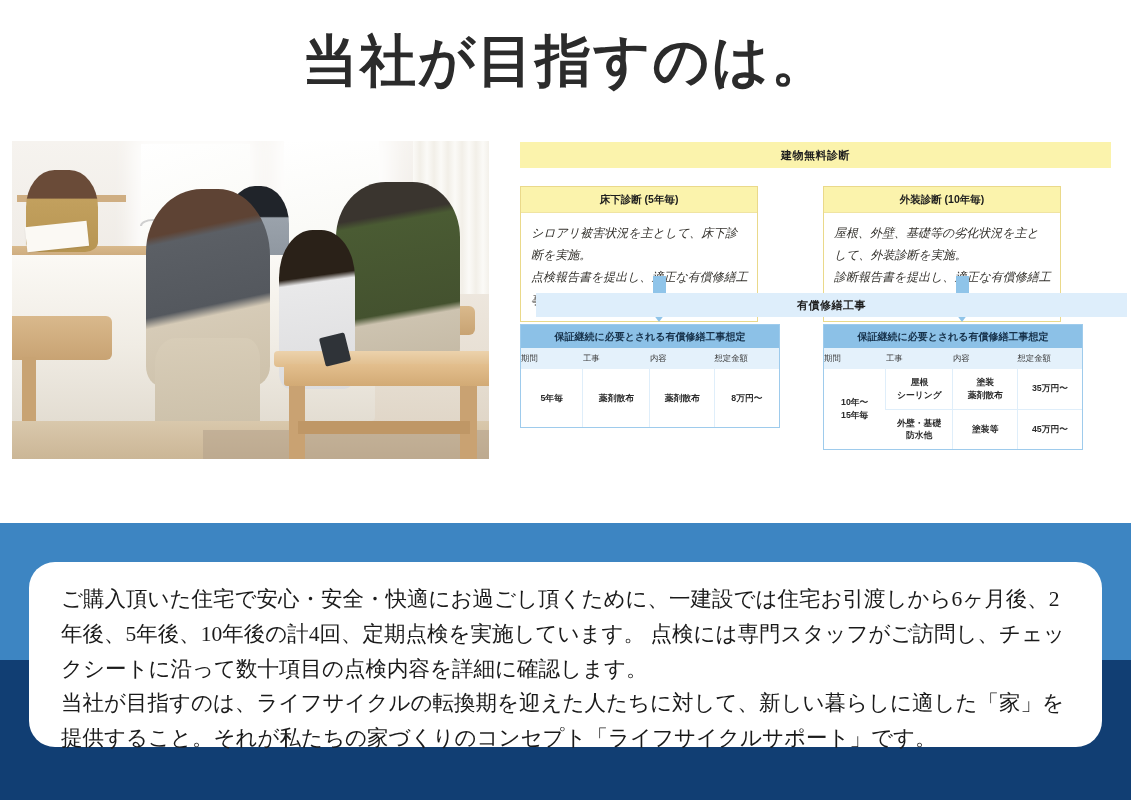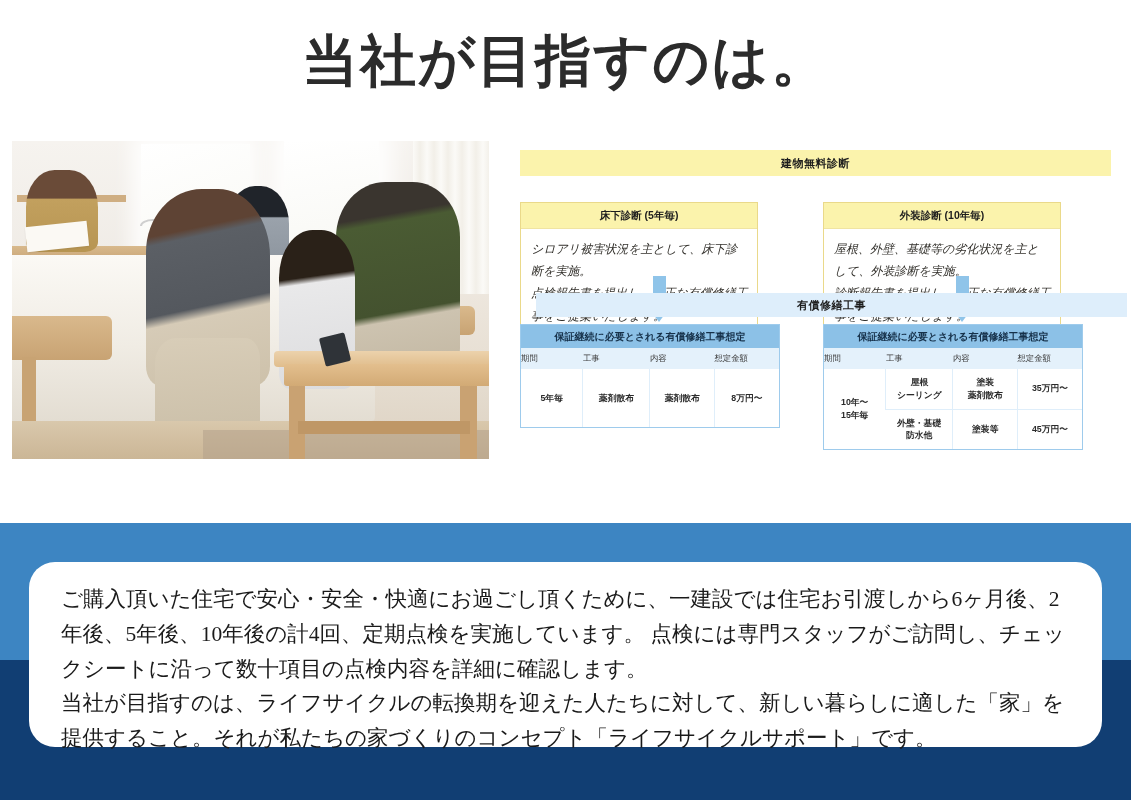--- a/index.html
+++ b/index.html
@@ -184,26 +184,26 @@
 
   
   .diagram {
     position: absolute;
     left: 520px;
     top: 142px;
     width: 591px;
     height: 325px;
   }
   .band-top {
-    position: absolute; left: 0; top: 8px; width: 591px; height: 26px;
+    position: absolute; left: 0; top: 0; width: 591px; height: 26px;
     background: #fbf3ac;
     display: flex; align-items: center; justify-content: center;
     font-size: 11px; font-weight: 700; color: #1d1d1d; letter-spacing: .5px;
   }
-  .dx-col { position: absolute; top: 44px; width: 238px; margin-top: 16px; }
+  .dx-col { position: absolute; top: 44px; width: 238px; }
   .dx-col.left  { left: 0px; }
   .dx-col.right { left: 303px; }
 
   .diag-card {
     border: 1px solid #ead98a;
     background: #ffffff;
   }
   .diag-card-head {
     background: #fbf3ac;
     text-align: center;

